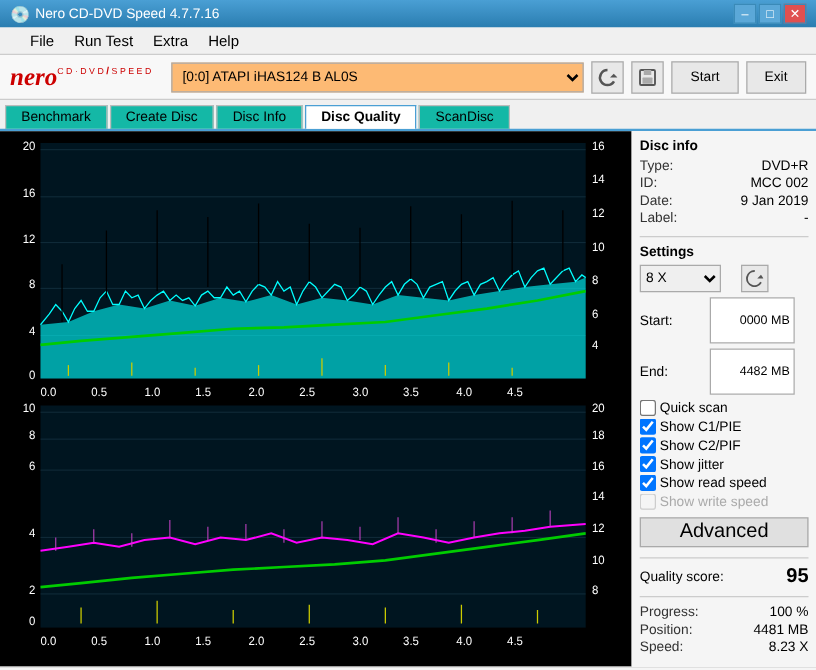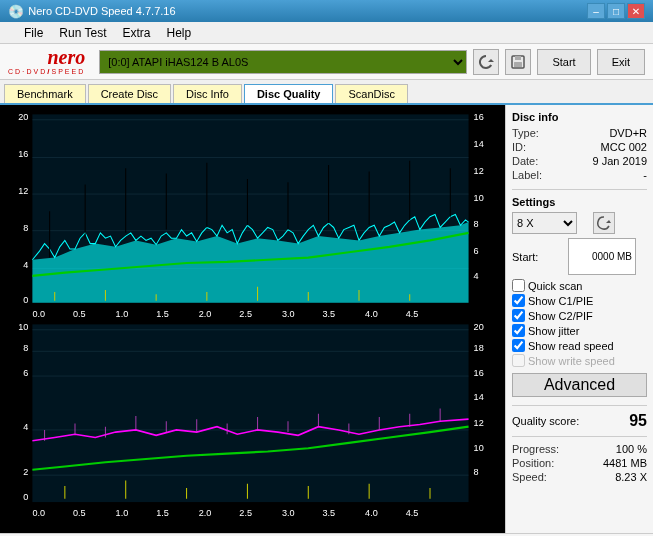--- a/index.html
+++ b/index.html
@@ -11,30 +11,30 @@
     .title-bar-controls { display: flex; gap: 2px; }
     .title-btn { width: 18px; height: 16px; background: #5ba8d8; border: 1px solid #3a8ab8; color: white; font-size: 10px; cursor: pointer; display: flex; align-items: center; justify-content: center; }
     .title-btn.close { background: #e05050; }
     
     
     .menu-bar { background: #f0f0f0; border-bottom: 1px solid #ccc; height: 22px; display: flex; align-items: center; padding: 0 16px; }
     .menu-item { padding: 2px 8px; cursor: pointer; font-size: 12px; }
     
     
     .toolbar { background: #f8f8f8; border-bottom: 1px solid #ccc; height: 36px; display: flex; align-items: center; padding: 0 8px; gap: 6px; }
-    .nero-logo { display: flex; flex-direction: column; align-items: flex-end; margin-right: 8px; }
+    .nero-logo { display: flex; flex-direction: row; align-items: flex-start; margin-right: 8px; }
     .nero-text { font-size: 18px; font-weight: bold; color: #000; line-height: 1; font-style: italic; }
     .nero-sub { font-size: 8px; color: #555; letter-spacing: 1px; }
-    .drive-select { flex: 1; height: 24px; border: 1px solid #aaa; background: #4d7c0f; padding: 0 4px; font-size: 11px; }
+    .drive-select { flex: 1; height: 24px; border: 1px solid #aaa; background: #fdba74; padding: 0 4px; font-size: 11px; }
     .toolbar-btn { height: 26px; padding: 0 14px; background: #e8e8e8; border: 1px solid #aaa; cursor: pointer; font-size: 11px; }
     .toolbar-icon-btn { width: 26px; height: 26px; background: #e8e8e8; border: 1px solid #aaa; cursor: pointer; display: flex; align-items: center; justify-content: center; }
     
     
     .tabs { background: #f0f0f0; border-bottom: 2px solid #4a9fd4; display: flex; padding: 4px 4px 0; gap: 2px; }
-    .tab { padding: 3px 12px; background: #fef9c3; border: 1px solid #bbb; border-bottom: none; cursor: pointer; font-size: 11px; }
+    .tab { padding: 3px 12px; background: #14b8a6; border: 1px solid #bbb; border-bottom: none; cursor: pointer; font-size: 11px; }
     .tab.active { background: white; border-color: #4a9fd4; color: #000; font-weight: 600; }
     
     
     .main-content { display: flex; height: calc(536px - 22px - 22px - 36px - 28px); }
     
     
     .chart-area { flex: 1; background: #000; position: relative; padding: 4px; }
     
     
     .right-panel { width: 148px; background: #f5f5f5; border-left: 1px solid #ccc; padding: 6px; overflow-y: auto; }
@@ -298,20 +298,24 @@
           <svg width="14" height="14" viewBox="0 0 14 14">
               <path d="M7 1a6 6 0 1 0 5 9" stroke="#555" stroke-width="1.5" fill="none"></path>
               <polygon points="12,4 14,7 9,7" fill="#555"></polygon>
             </svg>
         </div>
       </div>
       <div class="settings-row">
         <span class="settings-label">Start:</span>
         <input type="text" class="settings-input" value="0000 MB" style="">
       </div>
+      <div class="settings-row">
+        <span class="settings-label">End:</span>
+        <input type="text" class="settings-input" value="4482 MB" style="">
+      </div>
       
       <div class="checkbox-row">
         <input type="checkbox" style="">
         <span>Quick scan</span>
       </div>
       <div class="checkbox-row">
         <input type="checkbox" checked="" style="">
         <span>Show C1/PIE</span>
       </div>
       <div class="checkbox-row">

